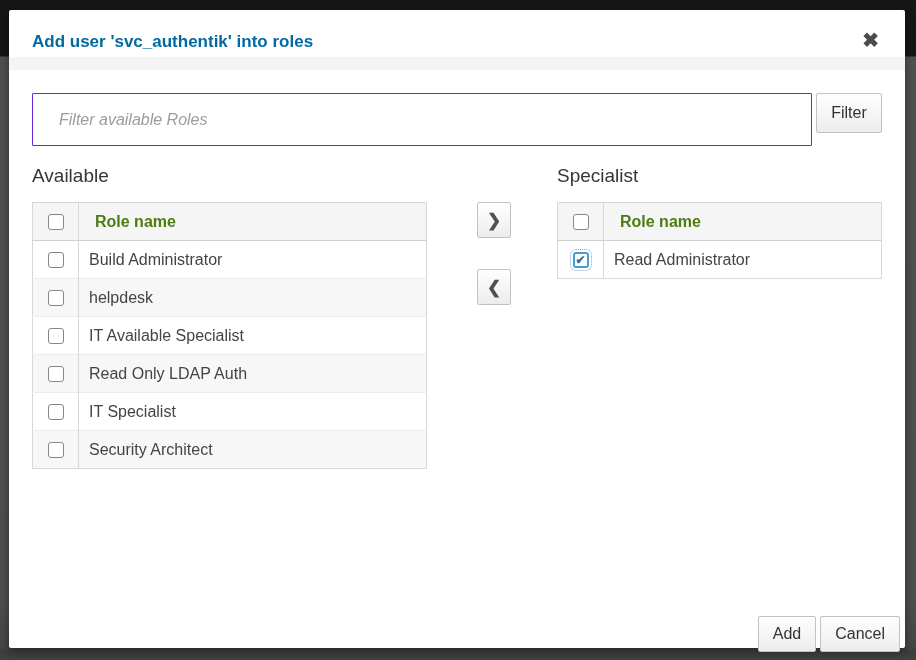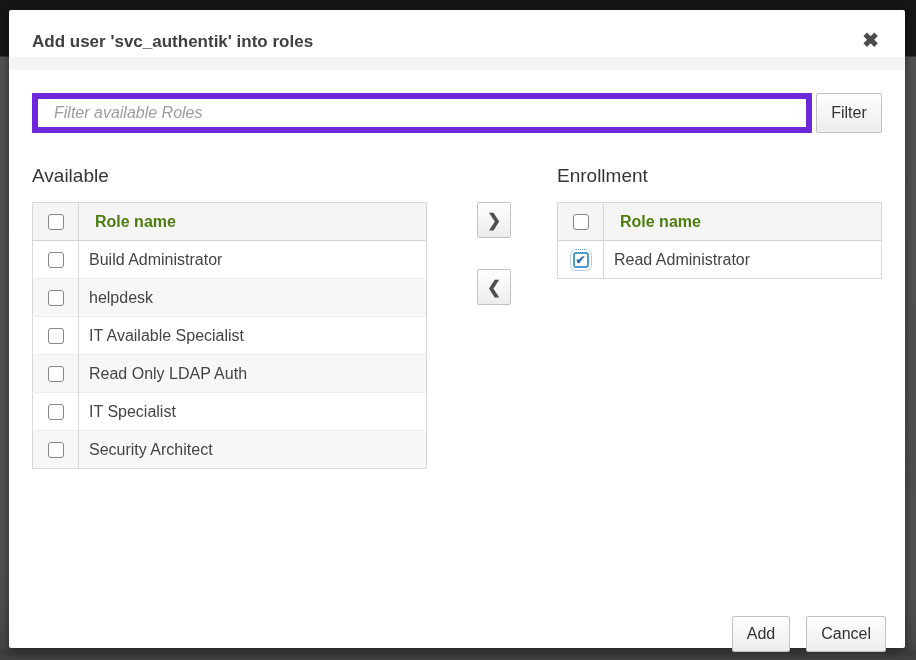--- a/index.html
+++ b/index.html
@@ -25,21 +25,21 @@
     box-shadow: 0 3px 10px rgba(0,0,0,0.45);
   }
   .modal-header {
     position: relative;
     height: 47px;
     padding: 20px 23px 0 23px;
   }
   .modal-title {
     margin: 0;
     font-size: 17px; font-weight: 700;
-    color: #404040;
+    color: #0369a1;
     line-height: 24px;
   }
   .close-btn {
     position: absolute; top: 20px; right: 26px;
     border: none; background: transparent;
     padding: 0; cursor: pointer;
     font-size: 20px; font-weight: 700;
     color: #4c4c4c; line-height: 20px;
   }
   .header-band {
@@ -51,24 +51,24 @@
     position: relative;
     height: 578px;
   }
   .filter-row {
     margin-top: 23px;
     display: flex;
     height: 40px;
   }
   .filter-input {
     flex: 1;
-    height: 40px;
-    border: 6px solid #6d28d9;
+    height: 53px;
+    border: 1px solid #6d28d9;
     border-radius: 1px;
-    padding: 0 16px;
+    padding: 0 26px;
     font-family: "Liberation Sans", sans-serif;
     font-size: 16px;
     color: #363636;
     outline: none;
   }
   .filter-input::placeholder {
     font-style: italic;
     color: #9c9c9c;
     opacity: 1;
   }
@@ -157,23 +157,23 @@
   .mover-btn {
     width: 34px; height: 36px;
     font-size: 17px;
     font-weight: 700;
     color: #4f4f4f;
     padding: 0;
   }
   .mover-btn + .mover-btn { margin-top: 31px; }
   .footer {
     position: absolute;
-    right: 19px; bottom: 19px;
-    display: flex;
-    gap: 16px;
+    right: 5px; bottom: 19px;
+    display: flex;
+    gap: 4px;
     padding-left: 9px;
   }
   .footer .btn {
     height: 36px;
     padding: 0 14px;
   }
 </style>
 </head>
 <body>
 
@@ -191,21 +191,21 @@
 
     <div class="filter-row">
       <input class="filter-input" type="text" placeholder="Filter available Roles" style="">
       <button class="btn filter-btn">Filter</button>
     </div>
 
     <div class="headings-row">
       <div class="heading-left-cell">
         <div class="heading">Available</div>
       </div>
-      <div class="heading">Enrollment</div>
+      <div class="heading">Specialist</div>
     </div>
 
     <div class="columns">
 
       <table class="roles-table available-table">
         <thead>
           <tr>
             <th class="cb-col">
               <span class="cb"></span>
             </th>

